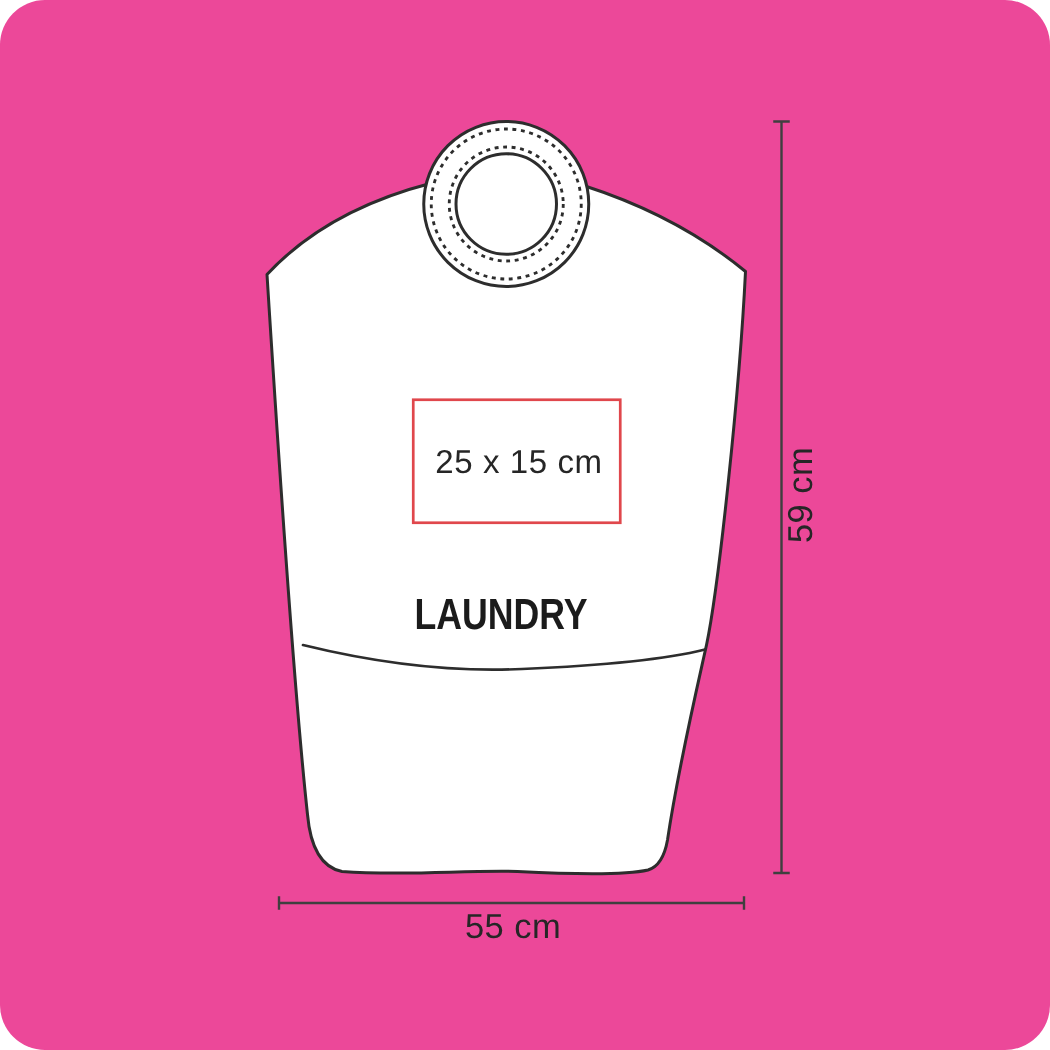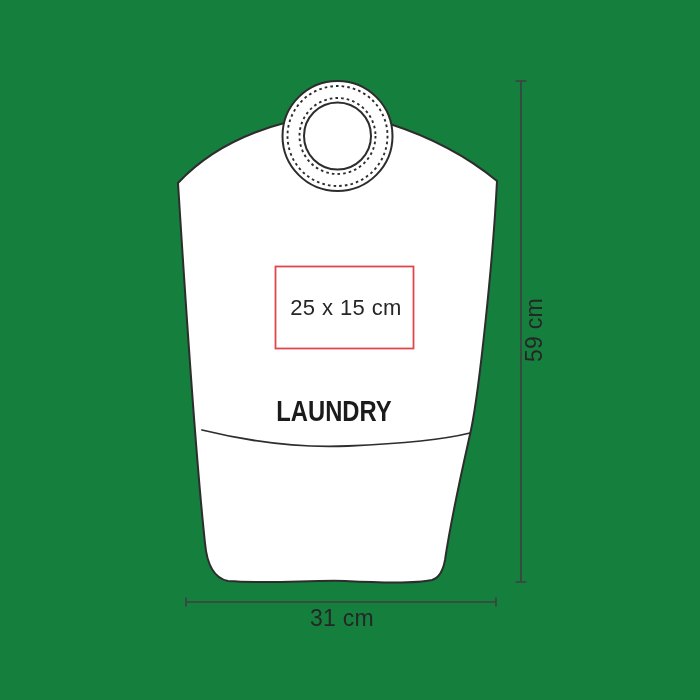--- a/index.html
+++ b/index.html
@@ -5,22 +5,23 @@
   html, body {
     margin: 0;
     padding: 0;
     background: #ffffff;
     font-family: "Liberation Sans", sans-serif;
   }
   .stage {
     position: relative;
     width: 700px;
     height: 700px;
-    background: #15803d;
+    background: #ec4899;
     overflow: hidden;
+    border-radius: 30px;
   }
   .stage svg {
     position: absolute;
     left: 0;
     top: 0;
   }
   
   .outline {
     fill: none;
     stroke: #2d2d2d;
@@ -125,16 +126,16 @@
 
     <path class="dim" d="M 521,81 V 582
              M 515.5,81 H 526.5
              M 515.5,582 H 526.5"></path>
   </svg>
 
   <div class="label print-size">25 x 15 cm</div>
 
   <div class="label laundry">LAUNDRY</div>
 
-  <div class="label width-dim">31 cm</div>
+  <div class="label width-dim">55 cm</div>
 
   <div class="label height-dim">59 cm</div>
 </div>
 
 </body></html>

